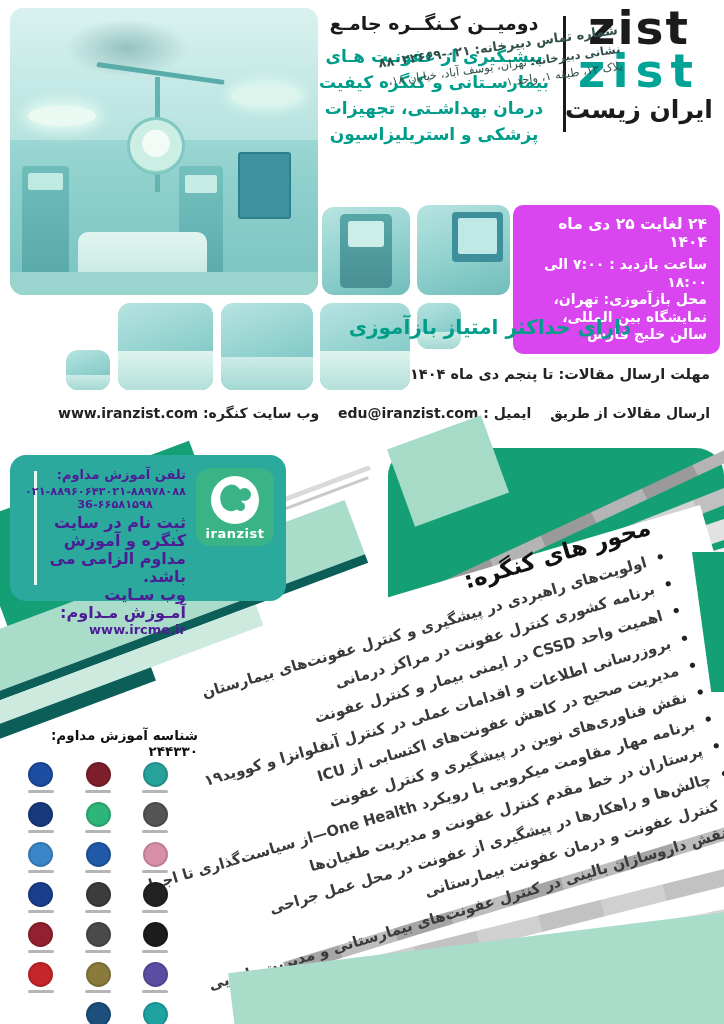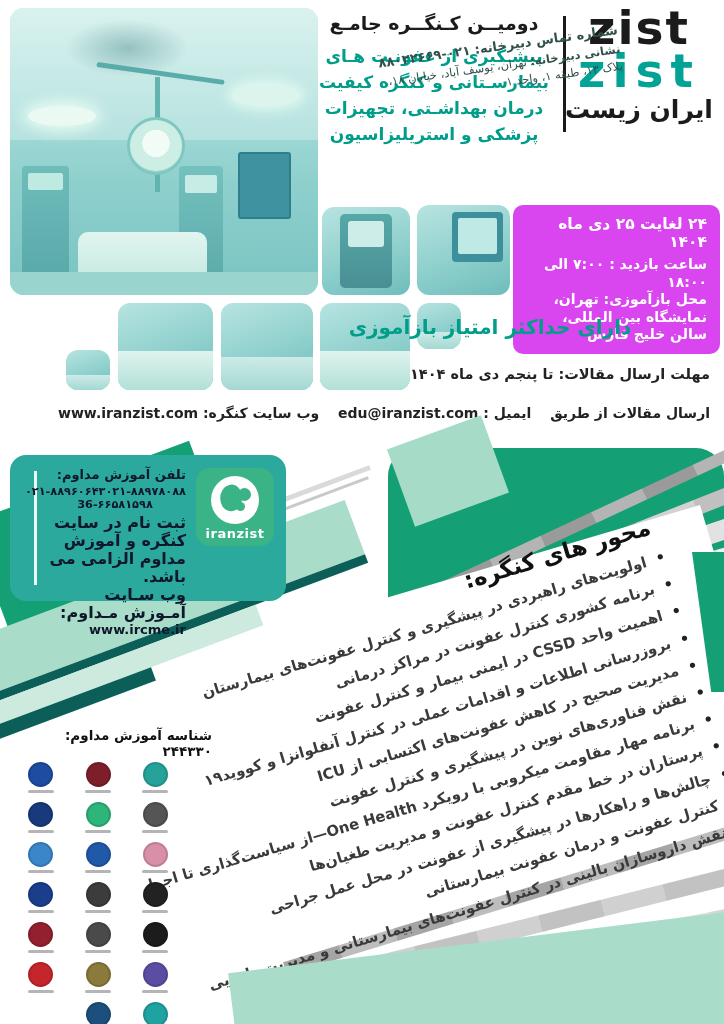--- a/index.html
+++ b/index.html
@@ -79,42 +79,42 @@
   .bl-g2{left:200px;top:-24px;width:235px;height:5px;background:#dadada;}
   .bl-green{left:40px;top:-110px;width:235px;height:114px;background:#14a074;}
   .bl-mint{left:-20px;top:0;width:420px;height:58px;background:#a9dcc9;}
   .bl-dark{left:-20px;top:58px;width:420px;height:9px;background:#0b5f58;}
   .bl-mint2{left:-20px;top:67px;width:300px;height:22px;background:#cdeade;}
   .bl-dark2{left:-20px;top:89px;width:180px;height:14px;background:#0b5f58;}
 
   
   .cme-box{left:10px;top:455px;width:276px;height:146px;background:#2ba99c;border-radius:16px;z-index:6;box-sizing:border-box;padding:12px 12px 10px 12px;}
   .cme-vline{position:absolute;left:24px;top:16px;bottom:16px;width:2.5px;background:rgba(255,255,255,.9);}
-  .cme-text{position:absolute;right:100px;left:34px;top:12px;color:#0f172a;text-align:right;direction:rtl;}
+  .cme-text{position:absolute;right:100px;left:34px;top:12px;color:#4c1d95;text-align:right;direction:rtl;}
   .cme-title{font-size:13px;font-weight:700;margin-bottom:3px;}
   .cme-phones{font-size:11.3px;font-weight:700;display:flex;justify-content:space-between;direction:rtl;}
   .cme-phone3{font-size:11.3px;font-weight:700;text-align:center;margin-bottom:3px;}
   .cme-note-l{font-size:16px;font-weight:700;line-height:18px;}
   .cme-url{font-size:13px;font-weight:700;}
   .logo-square{position:absolute;right:12px;top:13px;width:78px;height:78px;background:#3ab487;border-radius:14px;text-align:center;}
   .logo-circle{width:48px;height:48px;border-radius:50%;background:#fff;margin:8px auto 2px auto;position:relative;overflow:hidden;}
   .logo-circle::before{content:"";position:absolute;left:9px;top:9px;width:22px;height:26px;background:#3ab487;border-radius:60% 40% 55% 45%;transform:rotate(-15deg);}
   .logo-circle::after{content:"";position:absolute;right:8px;top:12px;width:13px;height:13px;border-radius:50%;background:#3ab487;box-shadow:-4px 12px 0 -2px #3ab487;}
   .logo-word{color:#fff;font-size:13px;font-weight:700;letter-spacing:.5px;}
 
   
   .topics{right:72px;top:512px;width:780px;transform:rotate(-16.5deg);transform-origin:top right;z-index:6;direction:rtl;text-align:right;}
   .topics-heading{font-size:23px;font-weight:700;color:#111;margin:0 6px 6px 0;}
   .topics ul{list-style:none;margin:0;padding:0;}
   .topics li{font-size:14.8px;font-weight:700;color:#3a3a3a;line-height:27.2px;white-space:nowrap;}
   .topics li::before{content:"•";color:#222;margin-left:10px;font-size:15px;}
 
   
   .cme-id{left:18px;top:727px;width:200px;direction:rtl;text-align:right;font-size:13.5px;font-weight:700;color:#111;z-index:6;}
-  .cme-id span{margin-right:6px;}
+  .cme-id span{margin-right:20px;}
   .logos-grid{left:12px;top:762px;width:172px;display:grid;grid-template-columns:repeat(3,1fr);row-gap:9px;direction:rtl;justify-items:center;z-index:6;}
   .org-logo{width:40px;text-align:center;}
   .org-mark{width:25px;height:25px;border-radius:50%;margin:0 auto;border:2px solid rgba(0,0,0,.12);box-sizing:border-box;}
   .org-cap{width:26px;height:3px;background:#b5b5b5;border-radius:2px;margin:3px auto 0 auto;}
 
   .footer-mint{right:-60px;top:905px;width:560px;height:260px;background:#a9dcc9;transform:rotate(-7deg);transform-origin:top right;z-index:7;}
   .footer-text{position:absolute;right:108px;top:22px;transform:rotate(-8deg);transform-origin:top right;direction:rtl;text-align:right;color:#31504b;z-index:8;}
   .ft-line1{font-size:13px;font-weight:700;margin-bottom:4px;}
   .ft-line2{font-size:11.5px;line-height:17px;}
   .ft-line2 b{font-weight:700;}

